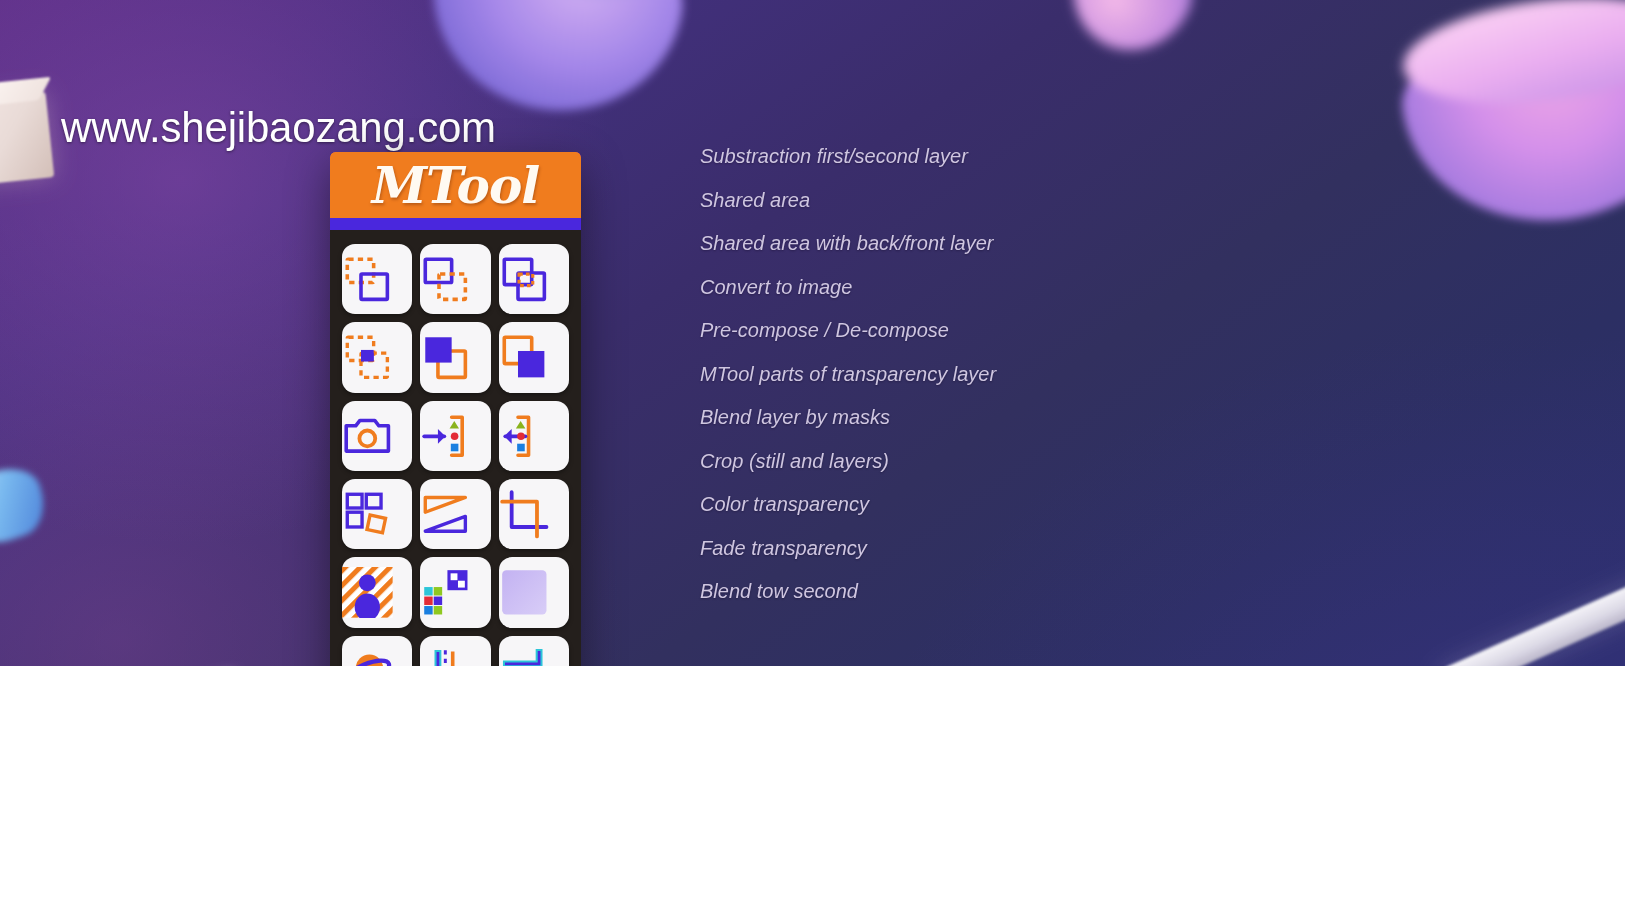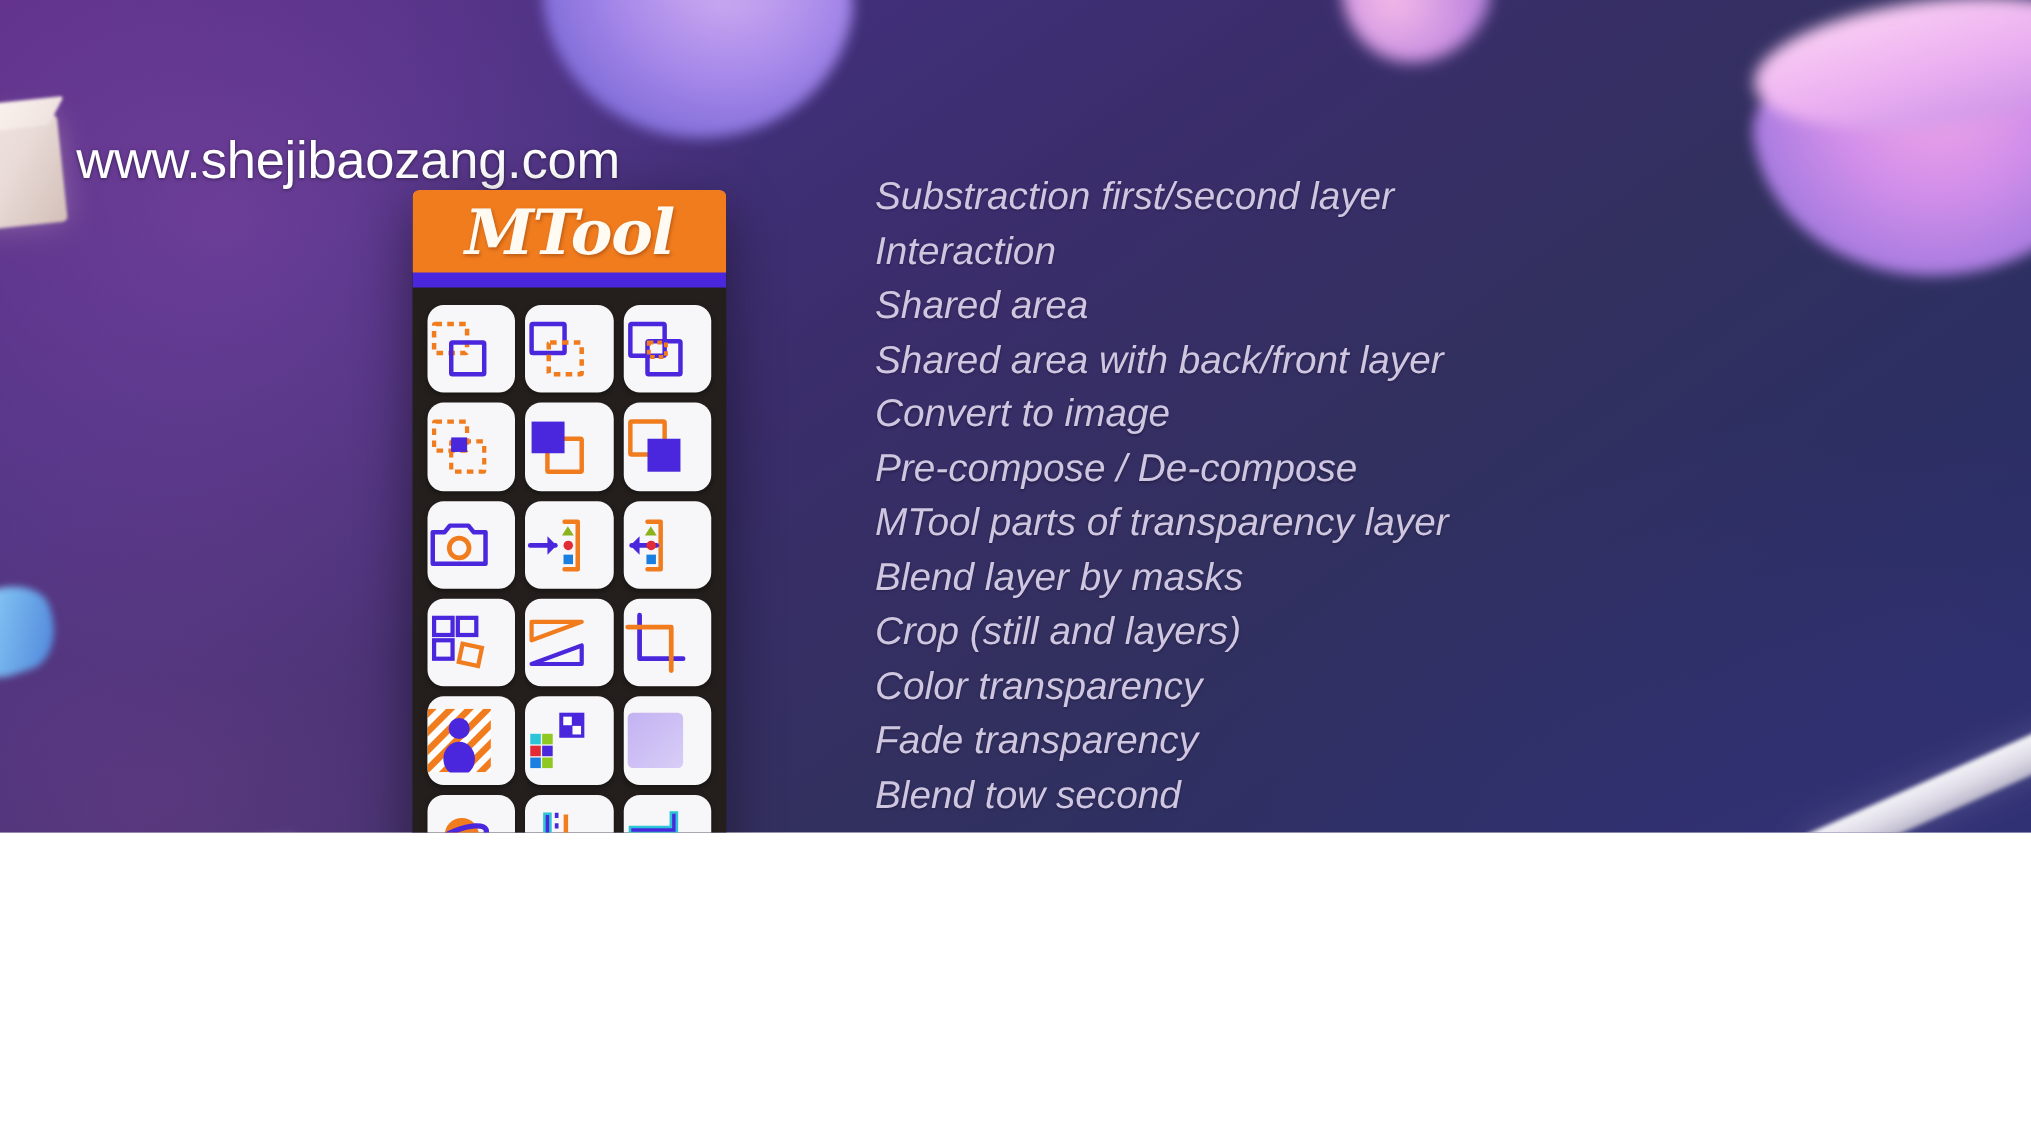--- a/index.html
+++ b/index.html
@@ -205,21 +205,21 @@
 
   
   #feature-list {
     position: absolute;
     left: 700px; top: 135px;
     width: 820px;
   }
   #feature-list li {
     list-style: none;
     font-style: italic;
-    font-size: 31px;
+    font-size: 20px;
     line-height: 43.5px;
     color: #cfc6e0;
     white-space: nowrap;
     text-shadow: 0 1px 2px rgba(20,10,40,0.4);
   }
 </style>
 </head>
 <body>
 
 <div id="stage">
@@ -441,21 +441,20 @@
           <path d="M4 24h40" stroke="#4a27dd" stroke-width="2.8" stroke-dasharray="4 4"></path>
         </svg>
           </span>
       </div>
 
     </div>
   </div>
 
   <ul id="feature-list">
     <li>Substraction first/second layer</li>
-    <li>Interaction</li>
     <li>Shared area</li>
     <li>Shared area with back/front layer</li>
     <li>Convert to image</li>
     <li>Pre-compose / De-compose</li>
     <li>MTool parts of transparency layer</li>
     <li>Blend layer by masks</li>
     <li>Crop (still and layers)</li>
     <li>Color transparency</li>
     <li>Fade transparency</li>
     <li>Blend tow second</li>

